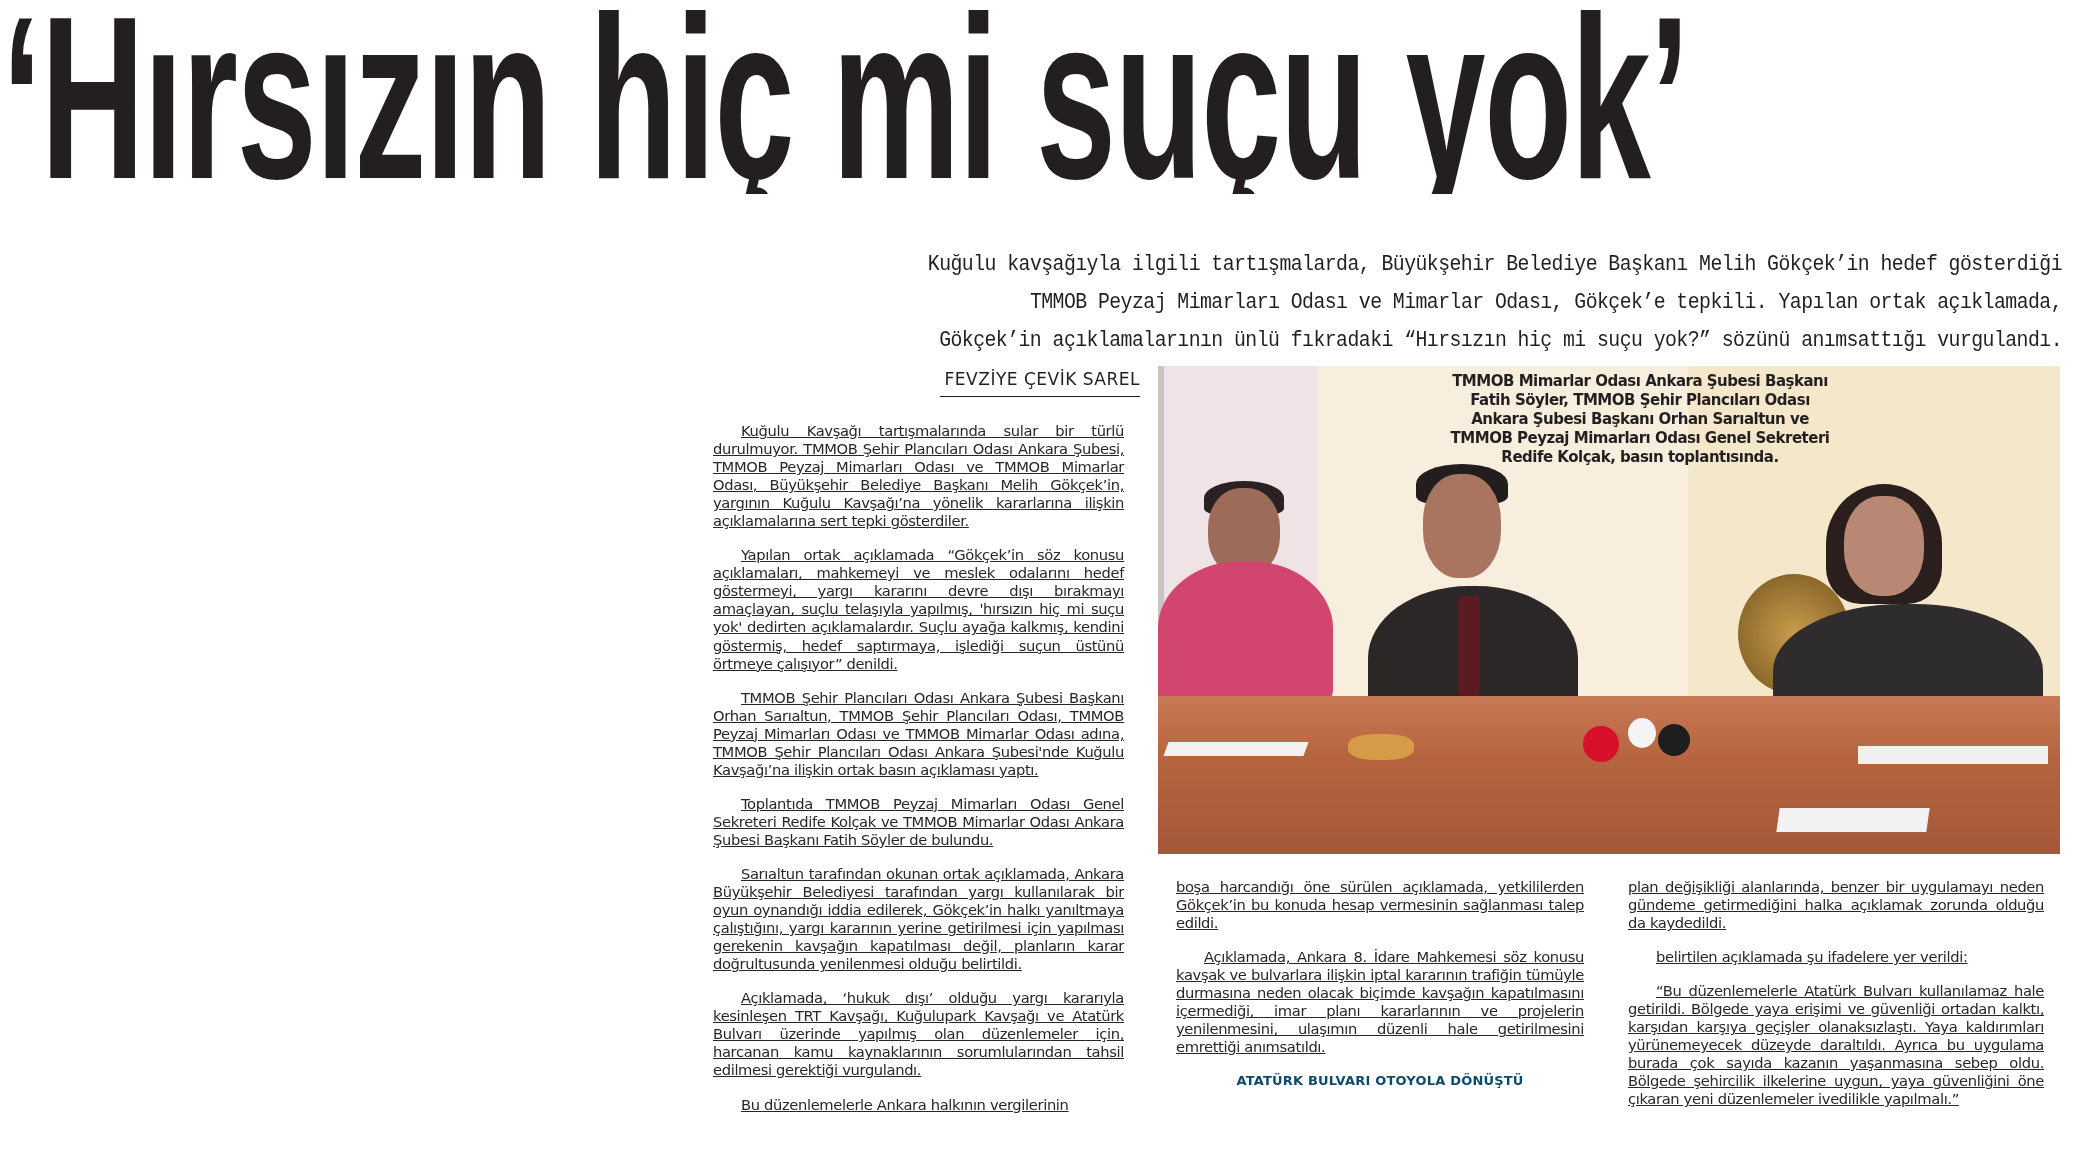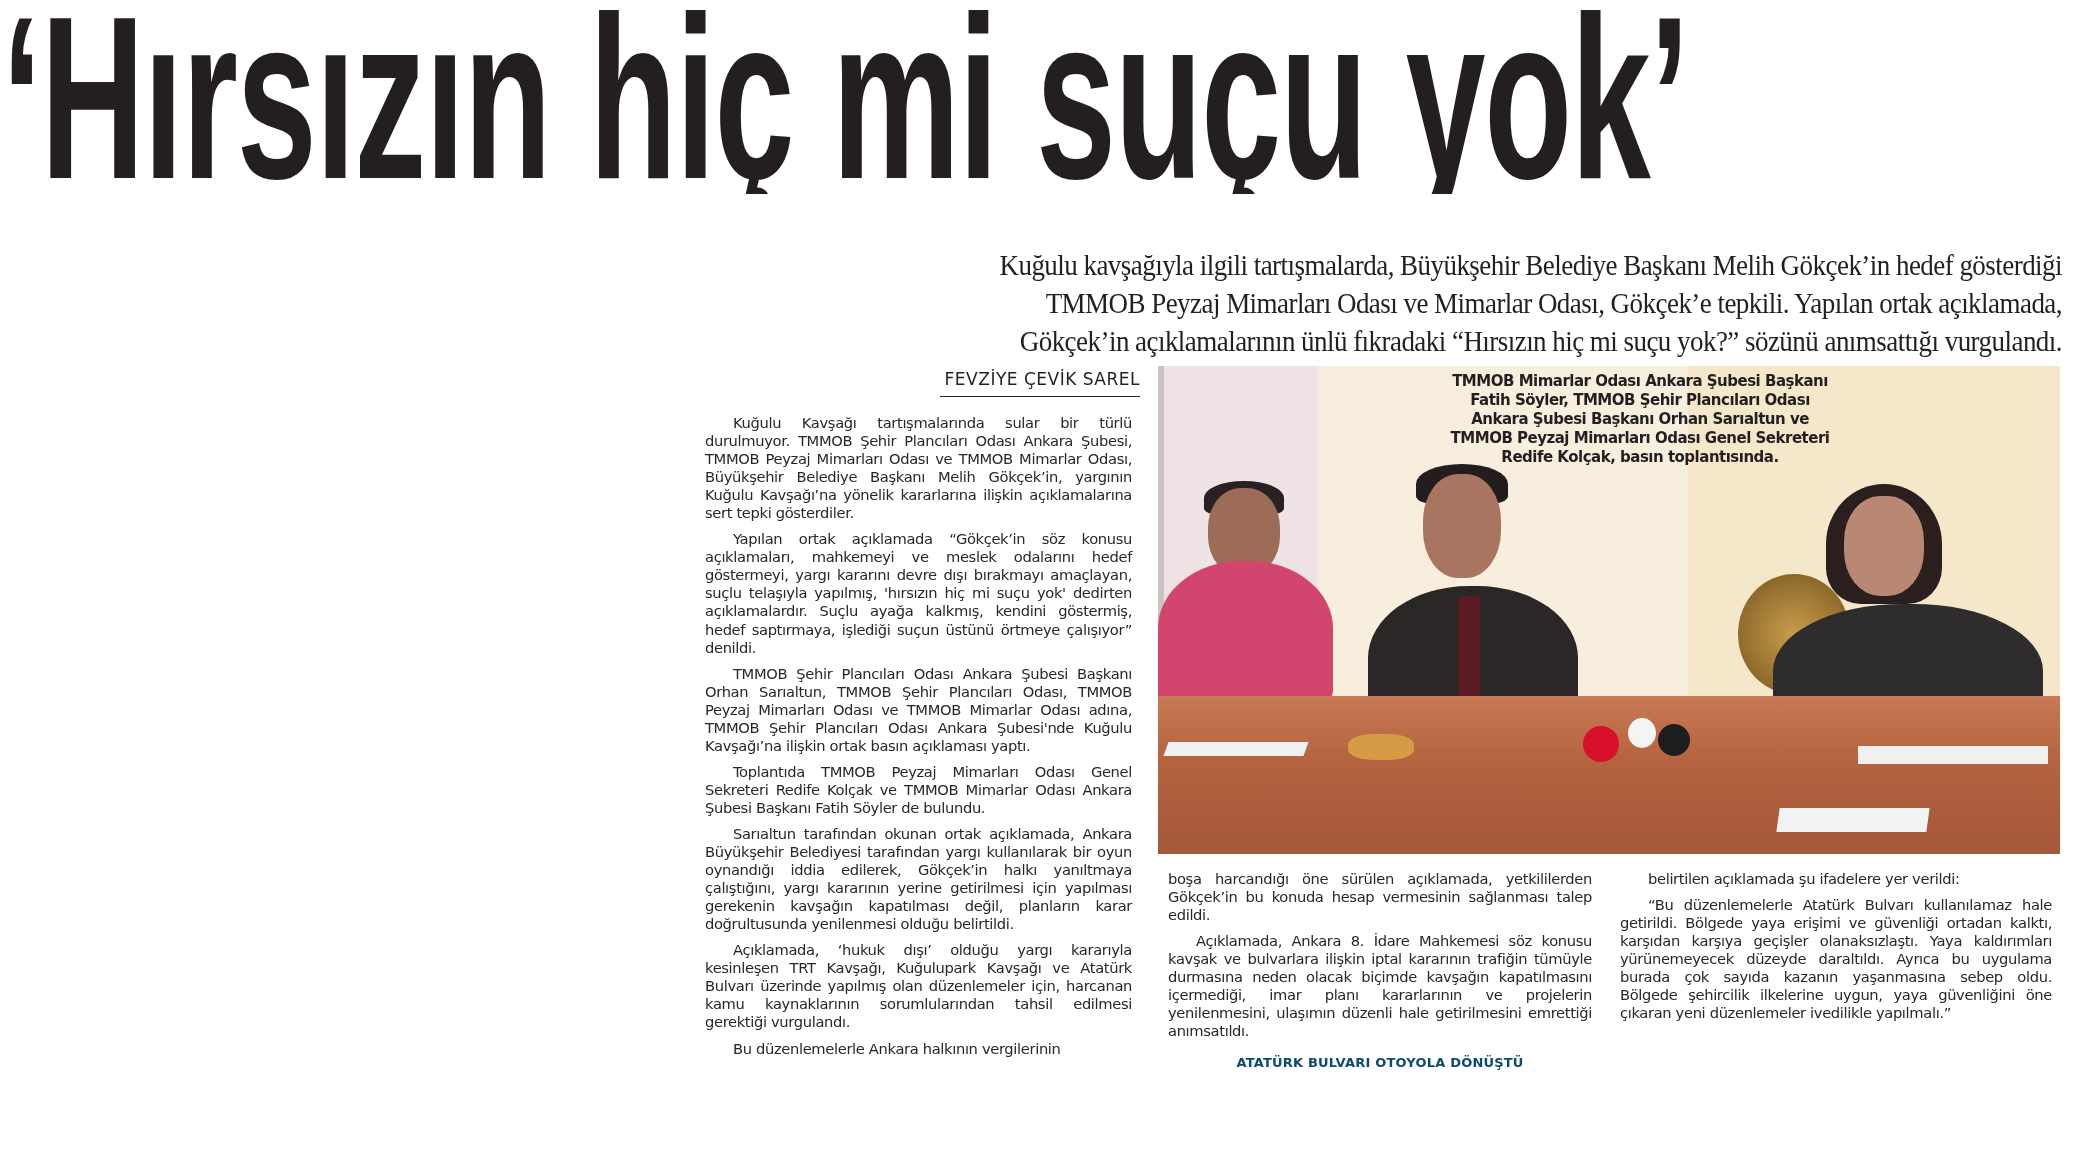--- a/index.html
+++ b/index.html
@@ -12,38 +12,38 @@
   .headline-inner {
     position: absolute; left: 2px; top: -22px;
     font-family: "Liberation Sans", sans-serif; font-weight: 700;
     font-size: 232px; line-height: 232px; letter-spacing: -2px;
     transform-origin: 0 0; transform: scaleX(0.62);
     color: #231f20;
   }
 
   .deck {
     position: absolute; left: 700px; top: 246px; width: 1362px;
-    font-family: Liberation Serif, serif; font-size: 30px; line-height: 38px;
+    font-family: Liberation Mono, monospace; font-size: 22px; line-height: 38px;
     text-align: right; color: #231f20; letter-spacing: -0.6px;
   }
   .deck div { white-space: nowrap; transform-origin: 100% 50%; transform: scaleX(0.9); }
 
   .byline {
     position: absolute; left: 940px; top: 366px; width: 200px; height: 30px;
     font-family: "DejaVu Sans", sans-serif; font-size: 17px; letter-spacing: 0.5px;
     text-align: right; color: #231f20; border-bottom: 1.5px solid #231f20;
     line-height: 26px;
   }
 
   .col {
     position: absolute;
     font-family: "DejaVu Sans", sans-serif; font-size: 14.7px; line-height: 18.05px;
     color: #2b2526; text-align: justify; letter-spacing: -0.35px;
   }
-  .col p { margin: 8px; text-indent: 28px; }
+  .col p { margin: 16px; text-indent: 28px; text-decoration: underline; }
   .col p.noindent { text-indent: 0; }
   .col1 { left: 697px; top: 406px; width: 443px; }
   .col2 { left: 1160px; top: 862px; width: 440px; }
   .col3 { left: 1612px; top: 862px; width: 448px; }
 
   .subhead {
     font-family: "DejaVu Sans", sans-serif; font-weight: 700; font-size: 13px;
     text-align: center; margin: 14px 0 10px 0; letter-spacing: 0.2px; color: #0c4a6e;
   }
 
@@ -134,15 +134,16 @@
   <div class="caption">TMMOB Mimarlar Odası Ankara Şubesi Başkanı Fatih Söyler, TMMOB Şehir Plancıları Odası Ankara Şubesi Başkanı Orhan Sarıaltun ve TMMOB Peyzaj Mimarları Odası Genel Sekreteri Redife Kolçak, basın toplantısında.</div>
 </div>
 
 <div class="col col2">
   <p class="noindent">boşa harcandığı öne sürülen açıklamada, yetkililerden Gökçek’in bu konuda hesap vermesinin sağlanması talep edildi.</p>
   <p>Açıklamada, Ankara 8. İdare Mahkemesi söz konusu kavşak ve bulvarlara ilişkin iptal kararının trafiğin tümüyle durmasına neden olacak biçimde kavşağın kapatılmasını içermediği, imar planı kararlarının ve projelerin yenilenmesini, ulaşımın düzenli hale getirilmesini emrettiği anımsatıldı.</p>
   <div class="subhead">ATATÜRK BULVARI OTOYOLA DÖNÜŞTÜ</div>
 </div>
 
 <div class="col col3">
+  <p class="noindent">plan değişikliği alanlarında, benzer bir uygulamayı neden gündeme getirmediğini halka açıklamak zorunda olduğu da kaydedildi.</p>
   <p>belirtilen açıklamada şu ifadelere yer verildi:</p>
   <p>“Bu düzenlemelerle Atatürk Bulvarı kullanılamaz hale getirildi. Bölgede yaya erişimi ve güvenliği ortadan kalktı, karşıdan karşıya geçişler olanaksızlaştı. Yaya kaldırımları yürünemeyecek düzeyde daraltıldı. Ayrıca bu uygulama burada çok sayıda kazanın yaşanmasına sebep oldu. Bölgede şehircilik ilkelerine uygun, yaya güvenliğini öne çıkaran yeni düzenlemeler ivedilikle yapılmalı.”</p>
 </div>
 
 </body></html>

